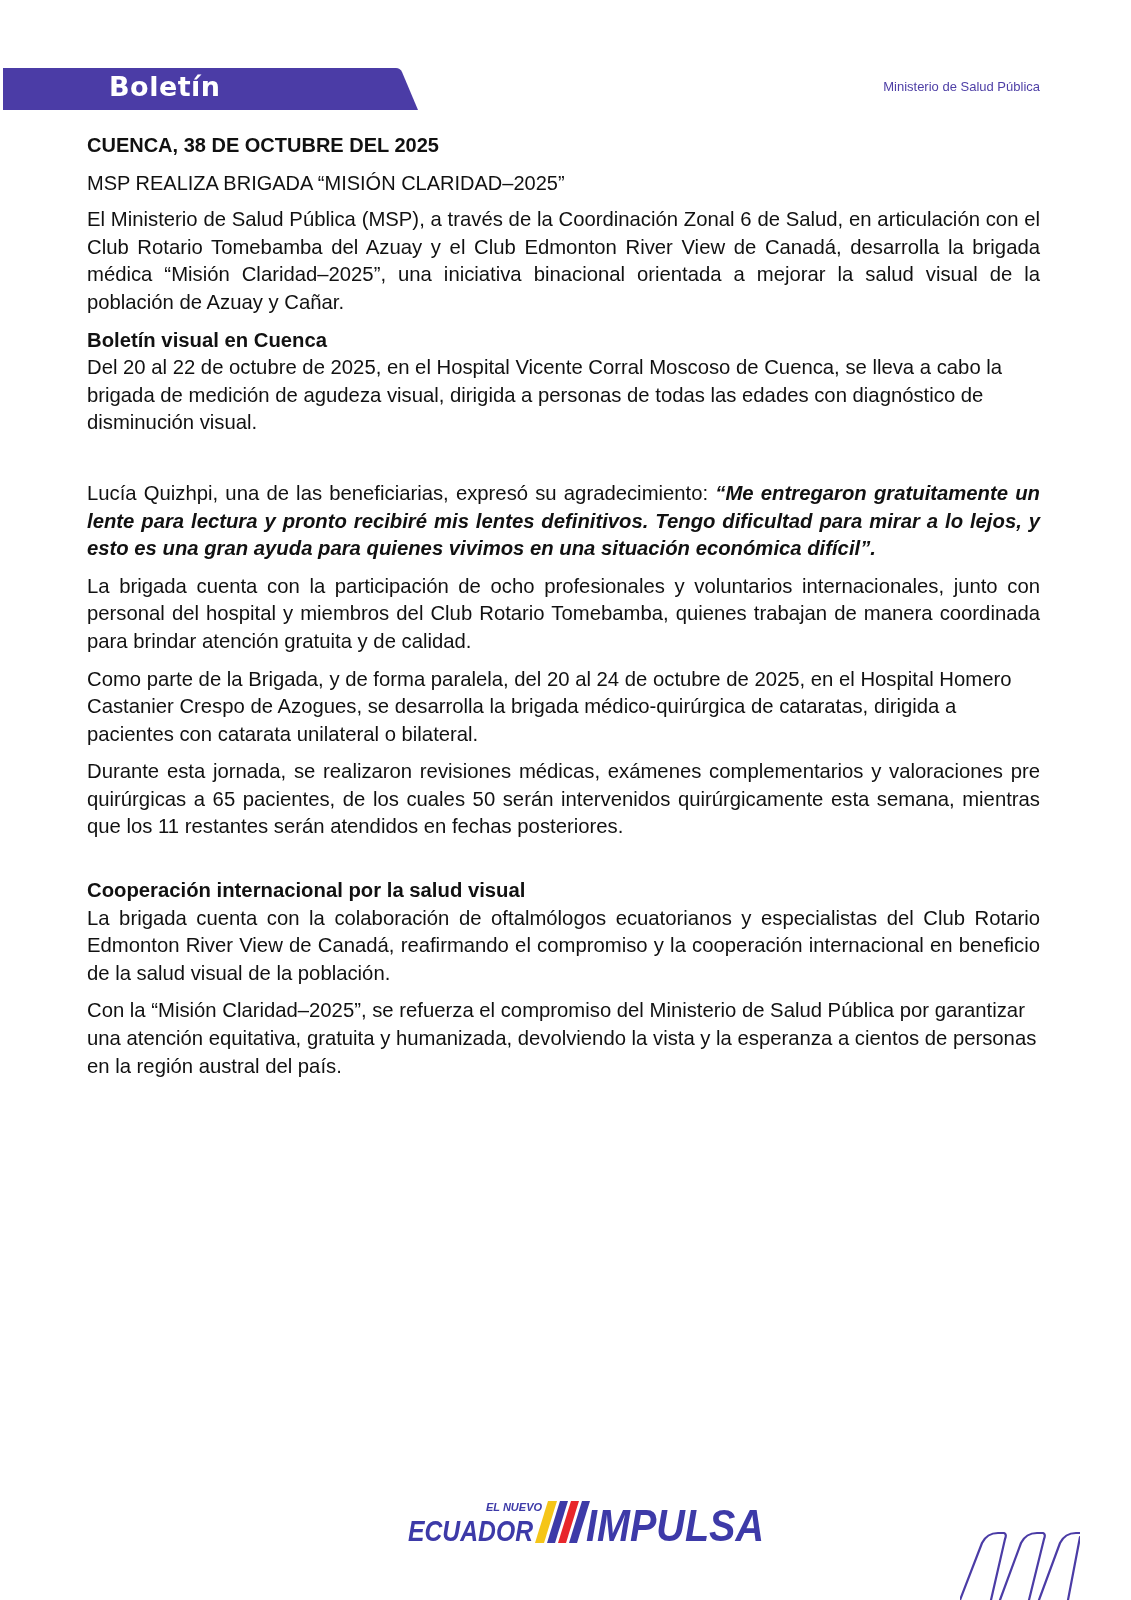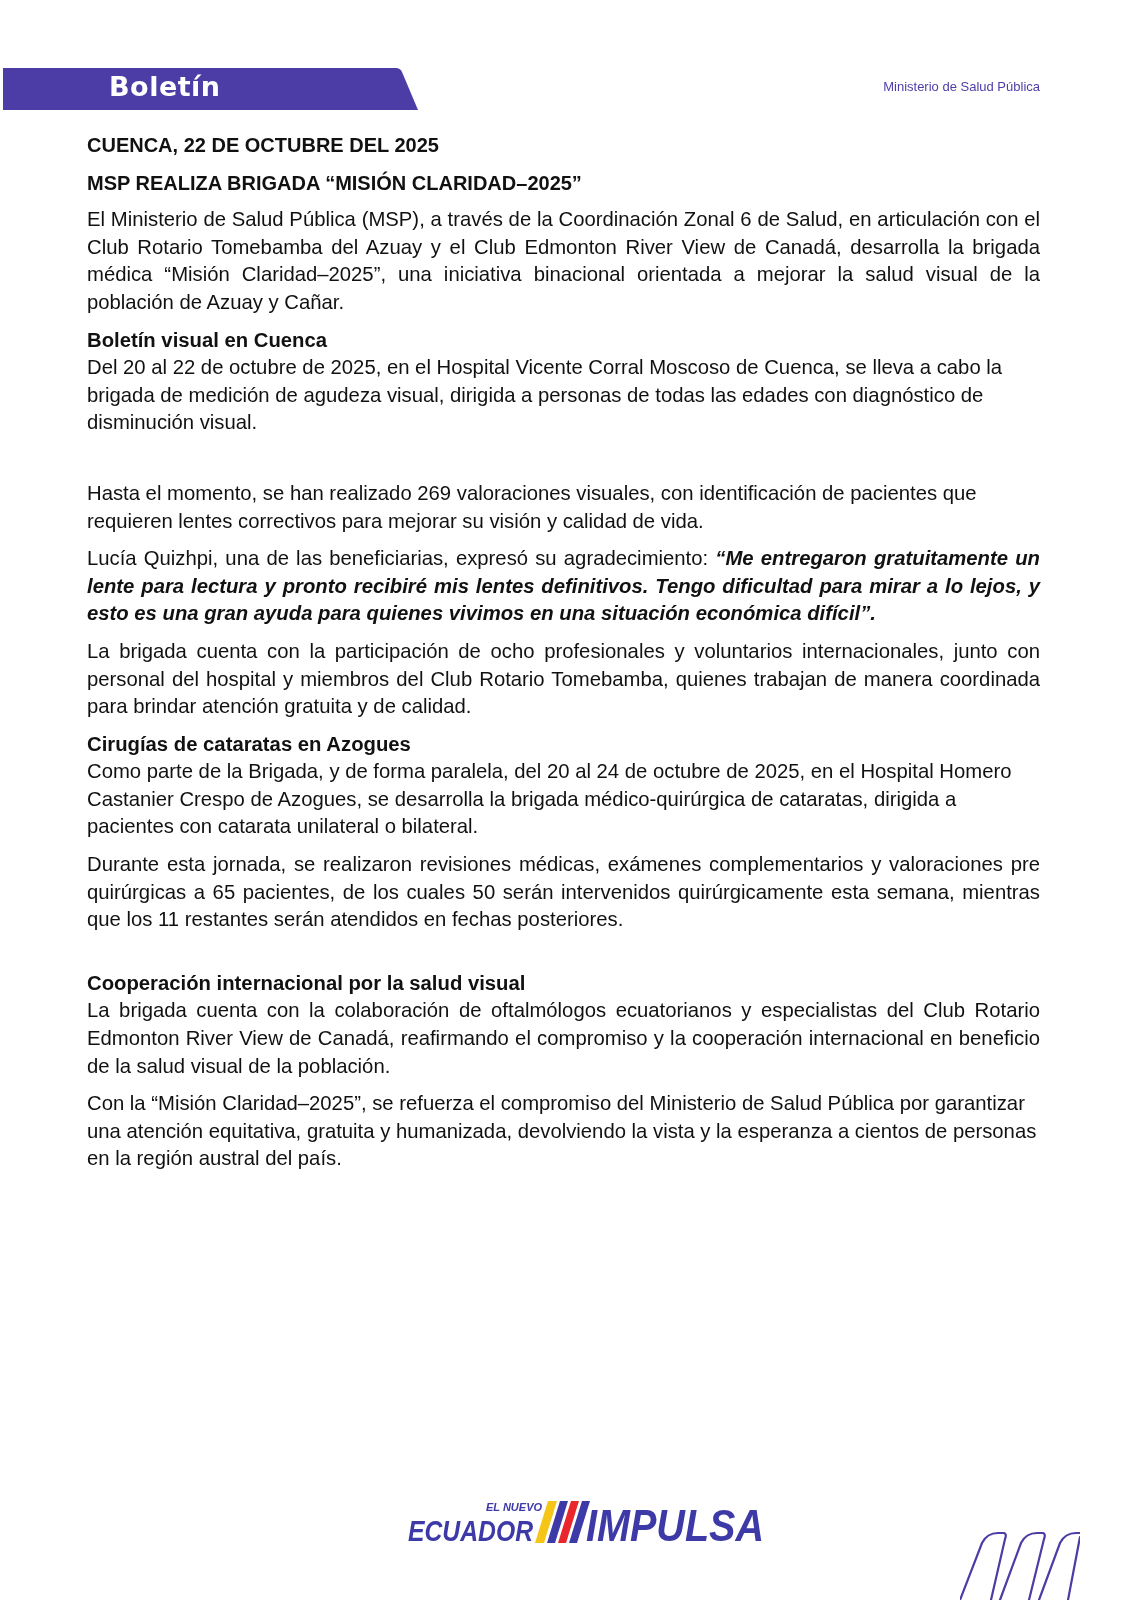--- a/index.html
+++ b/index.html
@@ -4,21 +4,21 @@
   <style>
     html, body { margin: 0; padding: 0; background: #ffffff; }
     body { width: 1131px; height: 1600px; position: relative; overflow: hidden; font-family: "Liberation Sans", sans-serif; color: #111; }
     .banner { position: absolute; left: 3px; top: 68px; width: 415px; height: 42px; }
     .banner svg { position: absolute; left: 0; top: 0; }
     .banner-title { position: absolute; left: 106px; top: 3px; font-family: "DejaVu Sans", sans-serif; font-weight: bold; font-size: 27px; color: #ffffff; letter-spacing: 0.5px; }
     .ministry { position: absolute; right: 91px; top: 79px; font-family: "Liberation Sans", sans-serif; font-size: 13px; color: #4e3fa6; }
     .content { position: absolute; left: 87px; top: 132px; width: 953px; font-family: "Liberation Sans", sans-serif; font-size: 20.3px; line-height: 27.6px; color: #111; }
     .content p { margin: 0; text-align: justify; }
     .dateline { text-align: right; font-weight: bold; font-size: 20px; margin-bottom: 10px !important; }
-    .title { text-align: right; font-weight: bold; font-size: 20px; margin-bottom: 9px !important; }
+    .title { text-align: right; font-weight: normal; font-size: 20px; margin-bottom: 9px !important; }
     .gap-s { margin-bottom: 10px !important; }
     .gap-l { margin-bottom: 36px !important; }
     .gap-xl { margin-bottom: 43px !important; }
     .heading { font-weight: bold; margin-top: 0; }
     .left { text-align: left !important; }
     .q { font-weight: bold; font-style: italic; }
     .footer-logo { position: absolute; left: 408px; top: 1497px; width: 360px; height: 52px; }
     .footer-mark { position: absolute; left: 960px; top: 1525px; width: 120px; height: 75px; }
   </style>
 </head>
@@ -26,31 +26,29 @@
 
 <div class="banner">
   <svg width="415" height="42" viewBox="0 0 415 42">
     <path d="M0,0 L393,0 Q397,0 399,4 L415,42 L0,42 Z" fill="#4b3ca6"></path>
   </svg>
   <span class="banner-title">Boletín</span>
 </div>
 <div class="ministry">Ministerio de Salud Pública</div>
 
 <div class="content">
-  <p class="dateline">CUENCA, 22 DE OCTUBRE DEL 2025</p>
+  <p class="dateline">CUENCA, 38 DE OCTUBRE DEL 2025</p>
   <p class="title">MSP REALIZA BRIGADA “MISIÓN CLARIDAD–2025”</p>
   <p class="gap-s">El Ministerio de Salud Pública (MSP), a través de la Coordinación Zonal 6 de Salud, en articulación con el Club Rotario Tomebamba del Azuay y el Club Edmonton River View de Canadá, desarrolla la brigada médica “Misión Claridad–2025”, una iniciativa binacional orientada a mejorar la salud visual de la población de Azuay y Cañar.</p>
 
   <p class="heading left">Boletín visual en Cuenca</p>
   <p class="gap-xl left">Del 20 al 22 de octubre de 2025, en el Hospital Vicente Corral Moscoso de Cuenca, se lleva a cabo la brigada de medición de agudeza visual, dirigida a personas de todas las edades con diagnóstico de disminución visual.</p>
-  <p class="gap-s left">Hasta el momento, se han realizado 269 valoraciones visuales, con identificación de pacientes que requieren lentes correctivos para mejorar su visión y calidad de vida.</p>
   <p class="gap-s"><span>Lucía Quizhpi, una de las beneficiarias, expresó su agradecimiento: </span><span class="q">“Me entregaron gratuitamente un lente para lectura y pronto recibiré mis lentes definitivos. Tengo dificultad para mirar a lo lejos, y esto es una gran ayuda para quienes vivimos en una situación económica difícil”.</span></p>
   <p class="gap-s">La brigada cuenta con la participación de ocho profesionales y voluntarios internacionales, junto con personal del hospital y miembros del Club Rotario Tomebamba, quienes trabajan de manera coordinada para brindar atención gratuita y de calidad.</p>
 
-  <p class="heading left">Cirugías de cataratas en Azogues</p>
   <p class="gap-s left">Como parte de la Brigada, y de forma paralela, del 20 al 24 de octubre de 2025, en el Hospital Homero Castanier Crespo de Azogues, se desarrolla la brigada médico-quirúrgica de cataratas, dirigida a pacientes con catarata unilateral o bilateral.</p>
   <p class="gap-l">Durante esta jornada, se realizaron revisiones médicas, exámenes complementarios y valoraciones pre quirúrgicas a 65 pacientes, de los cuales 50 serán intervenidos quirúrgicamente esta semana, mientras que los 11 restantes serán atendidos en fechas posteriores.</p>
 
   <p class="heading left">Cooperación internacional por la salud visual</p>
   <p class="gap-s">La brigada cuenta con la colaboración de oftalmólogos ecuatorianos y especialistas del Club Rotario Edmonton River View de Canadá, reafirmando el compromiso y la cooperación internacional en beneficio de la salud visual de la población.</p>
   <p class="left">Con la “Misión Claridad–2025”, se refuerza el compromiso del Ministerio de Salud Pública por garantizar una atención equitativa, gratuita y humanizada, devolviendo la vista y la esperanza a cientos de personas en la región austral del país.</p>
 </div>
 
 <div class="footer-logo">
   <svg width="360" height="52" viewBox="0 0 360 52">

